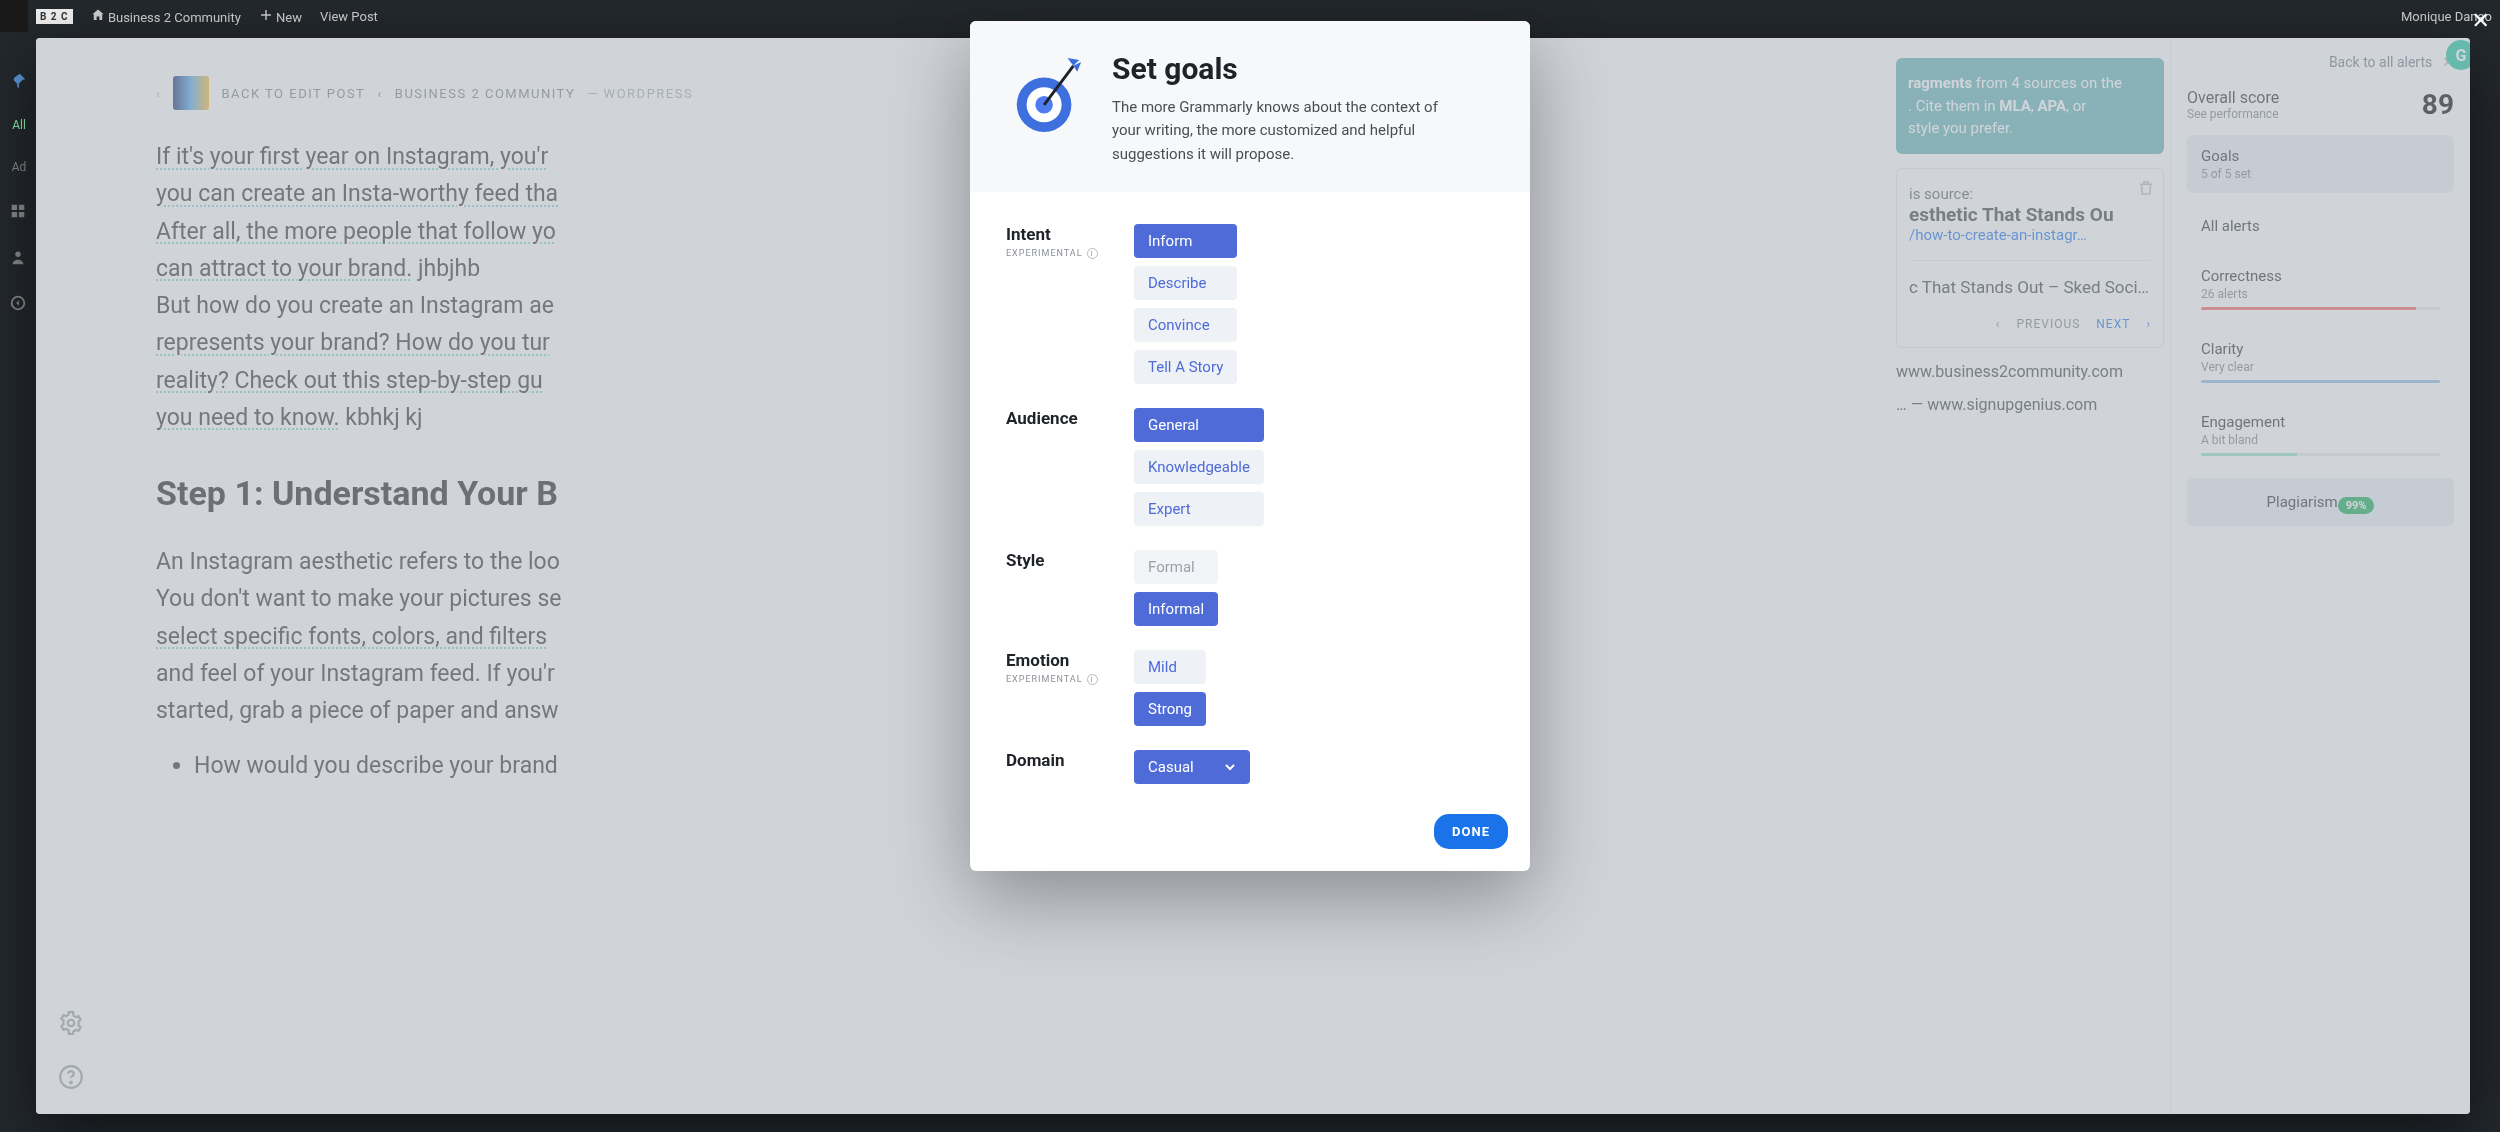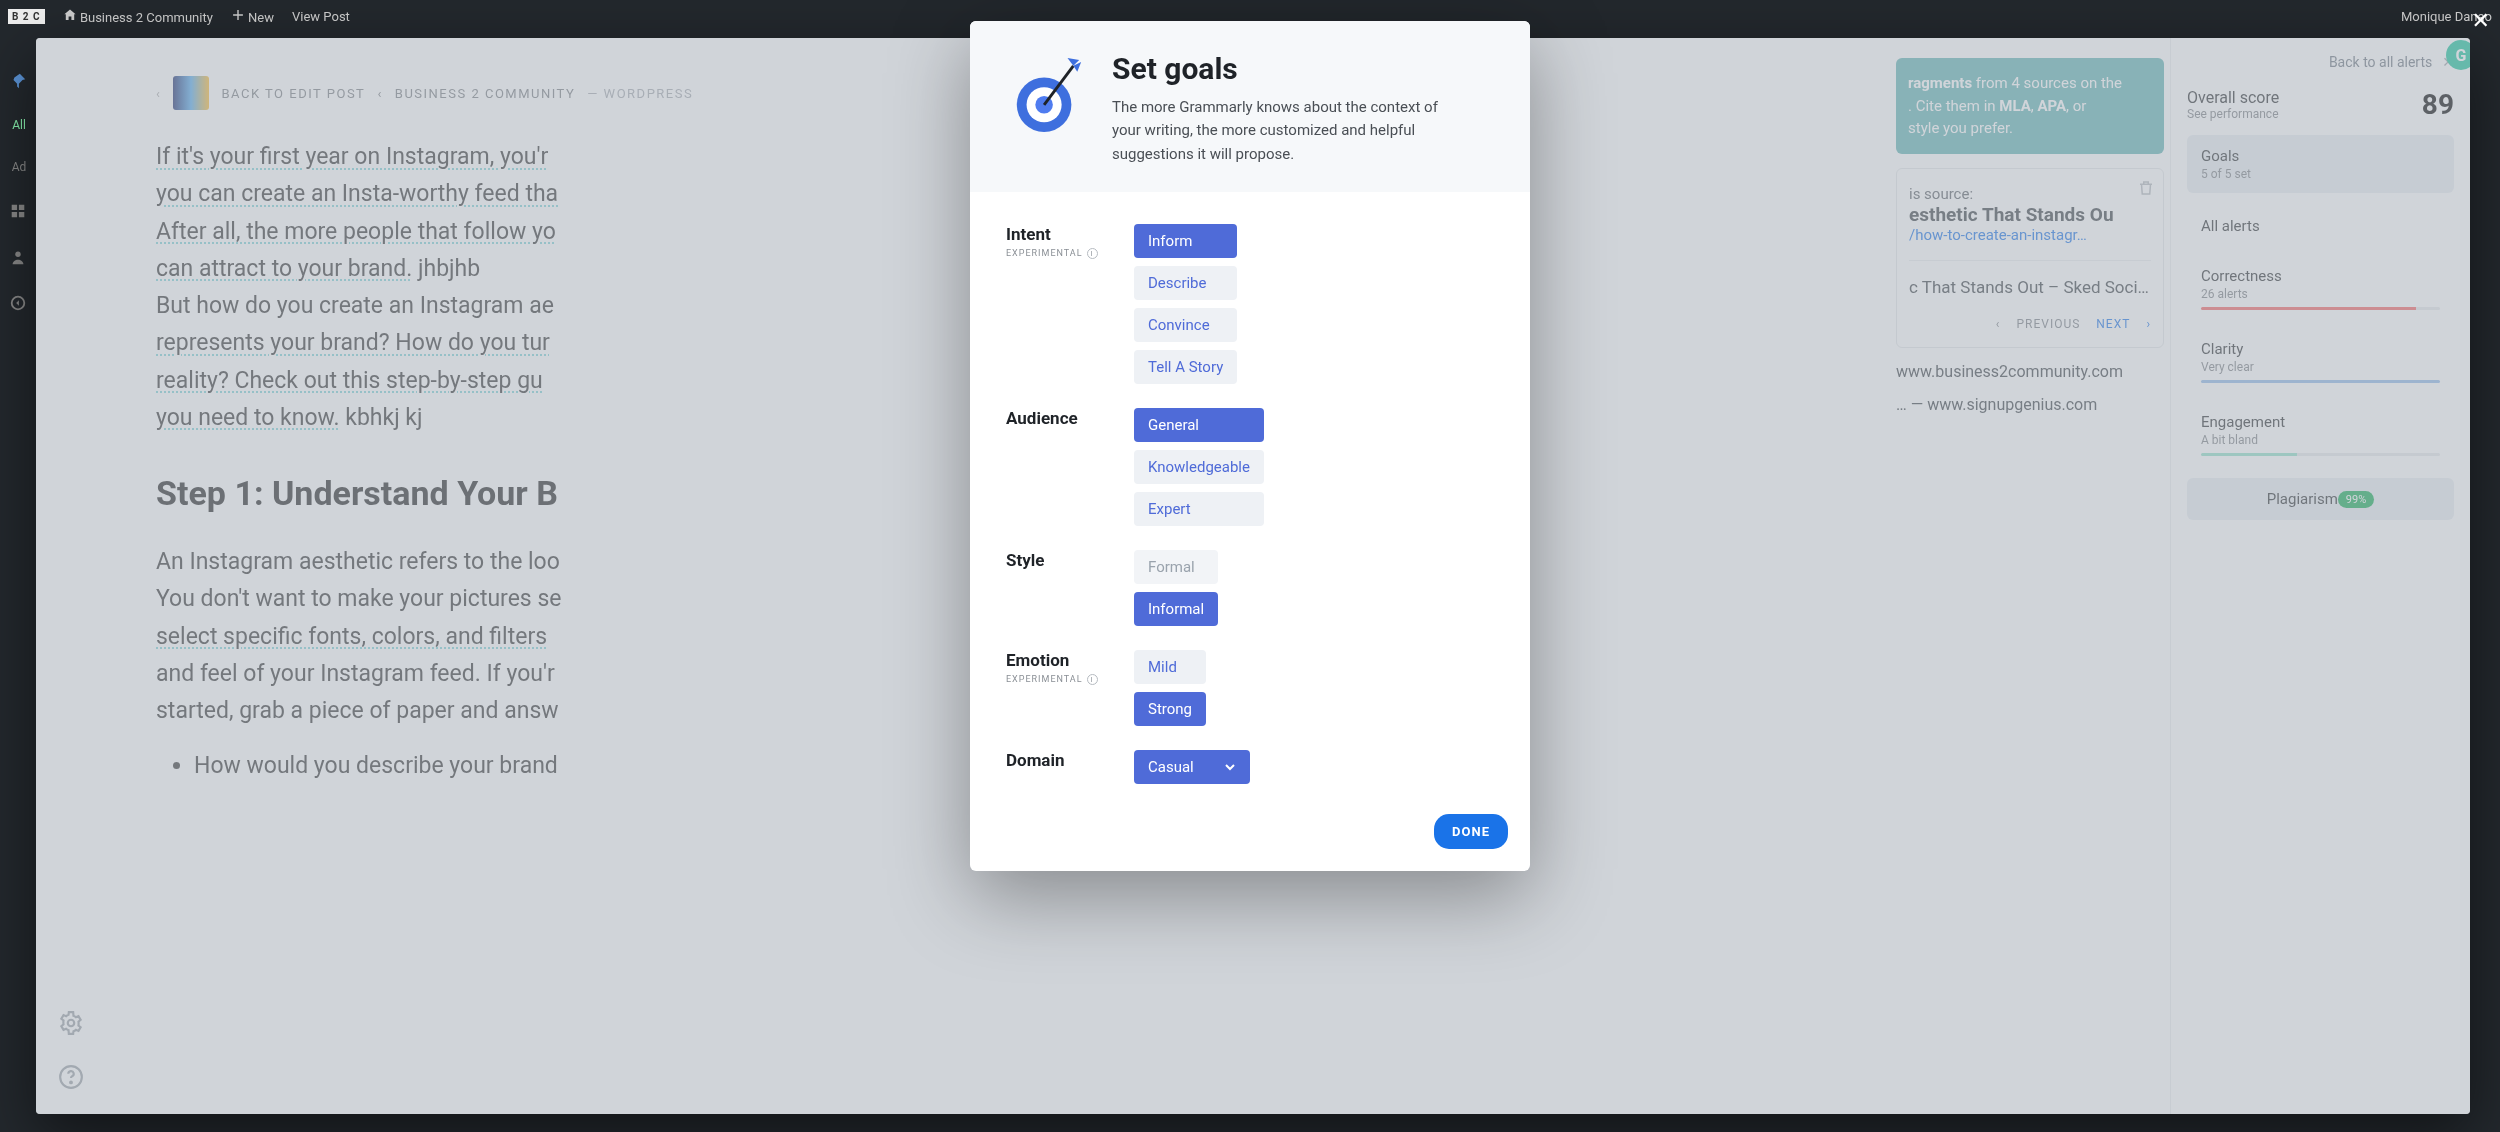--- a/index.html
+++ b/index.html
@@ -1,19 +1,19 @@
 <!DOCTYPE html>
 <html><head>
 <meta charset="utf-8">
 <style>
   * { box-sizing: border-box; margin: 0; padding: 0; font-family: -apple-system, BlinkMacSystemFont, "Segoe UI", Roboto, Helvetica, Arial, sans-serif; }
   html, body { width: 100%; height: 100%; background: #1a1a1a; overflow: hidden; }
 
   
-  .wpbar { height: 32px; background: #23282d; display:flex; align-items:center; color:#ccc; font-size:13px; padding:0 8px; justify-content:space-between;}
+  .wpbar { height: 32px; background: #23282d; display:flex; align-items:center; color:#ccc; font-size:13px; padding:0 8px; justify-content:space-between;margin-left:28px;}
   .wpbar-left, .wpbar-right { display:flex; align-items:center; gap:18px;}
   .wpbar .b2c-logo { background:#eee; color:#333; font-size:10px; font-weight:700; padding:2px 4px; letter-spacing:1px;}
   .wpbar .item { color:#ccc; cursor:pointer;}
   .wp-icon { display:inline-block; width:14px; height:14px; }
 
   
   .scrim { position:absolute; top:32px; left:0; right:0; bottom:0; background:#23282d;}
   .left-rail { position:absolute; top:32px; left:0; bottom:0; width:36px; background:#23282d; display:flex; flex-direction:column; align-items:center; padding-top:40px; gap:28px;}
   .left-rail .rail-icon { width:18px; height:18px; color:#888; cursor:pointer;}
   .rail-label { color:#86efac; font-size:12px; margin-left:2px;}
@@ -42,21 +42,21 @@
   .score-row { display:flex; justify-content:space-between; align-items:flex-start; margin-top:10px;}
   .score-label { font-size:16px; color:#2b2e30;}
   .score-sub { font-size:12px; color:#7b7f83;}
   .score-num { font-size:28px; font-weight:700;}
   .side-card { background:#f3f5f7; border-radius:6px; padding:12px 14px; margin-top:6px;}
   .side-card.sel { background:#e9eef2;}
   .side-title { font-size:15px; color:#2b2e30;}
   .side-sub { font-size:12px; color:#7b7f83; margin-top:2px;}
   .thinbar { height:3px; border-radius:2px; margin-top:6px;}
   .plag { display:flex; justify-content:center; align-items:center;}
-  .plag-badge { background:#13aa52; color:#fff; font-size:11px; font-weight:400; padding:2px 8px; border-radius:10px;}
+  .plag-badge { background:#13aa52; color:#fff; font-size:11px; font-weight:700; padding:2px 8px; border-radius:10px;margin-top:7px;}
   .g-badge { position:absolute; top:2px; right:-6px; width:30px; height:30px; border-radius:50%; background:#15c39a; color:#fff; display:flex; align-items:center; justify-content:center; font-weight:700;}
 
   
   .cite-col { width:280px; flex:0 0 280px; padding:20px 6px 0 6px; font-size:15px; color:#3b4045; display:flex; flex-direction:column; gap:14px; position:relative;}
   .teal-box { background:#5fb3b3; color:#fff; border-radius:6px; padding:14px 12px; line-height:1.5;}
   .cite-card { background:#fff; border:1px solid #e4e6e8; border-radius:6px; padding:16px 12px; position:relative;}
   .cite-trash { position:absolute; top:10px; right:8px; color:#b3b8bd;}
   .cite-title { font-weight:700; font-size:19px; white-space:nowrap; overflow:hidden; text-overflow:ellipsis;}
   .cite-url { color:#1a73e8; font-size:15px; white-space:nowrap; overflow:hidden; text-overflow:ellipsis;}
   .cite-snip { color:#3b4045; font-size:17px; white-space:nowrap; overflow:hidden; text-overflow:ellipsis;}

